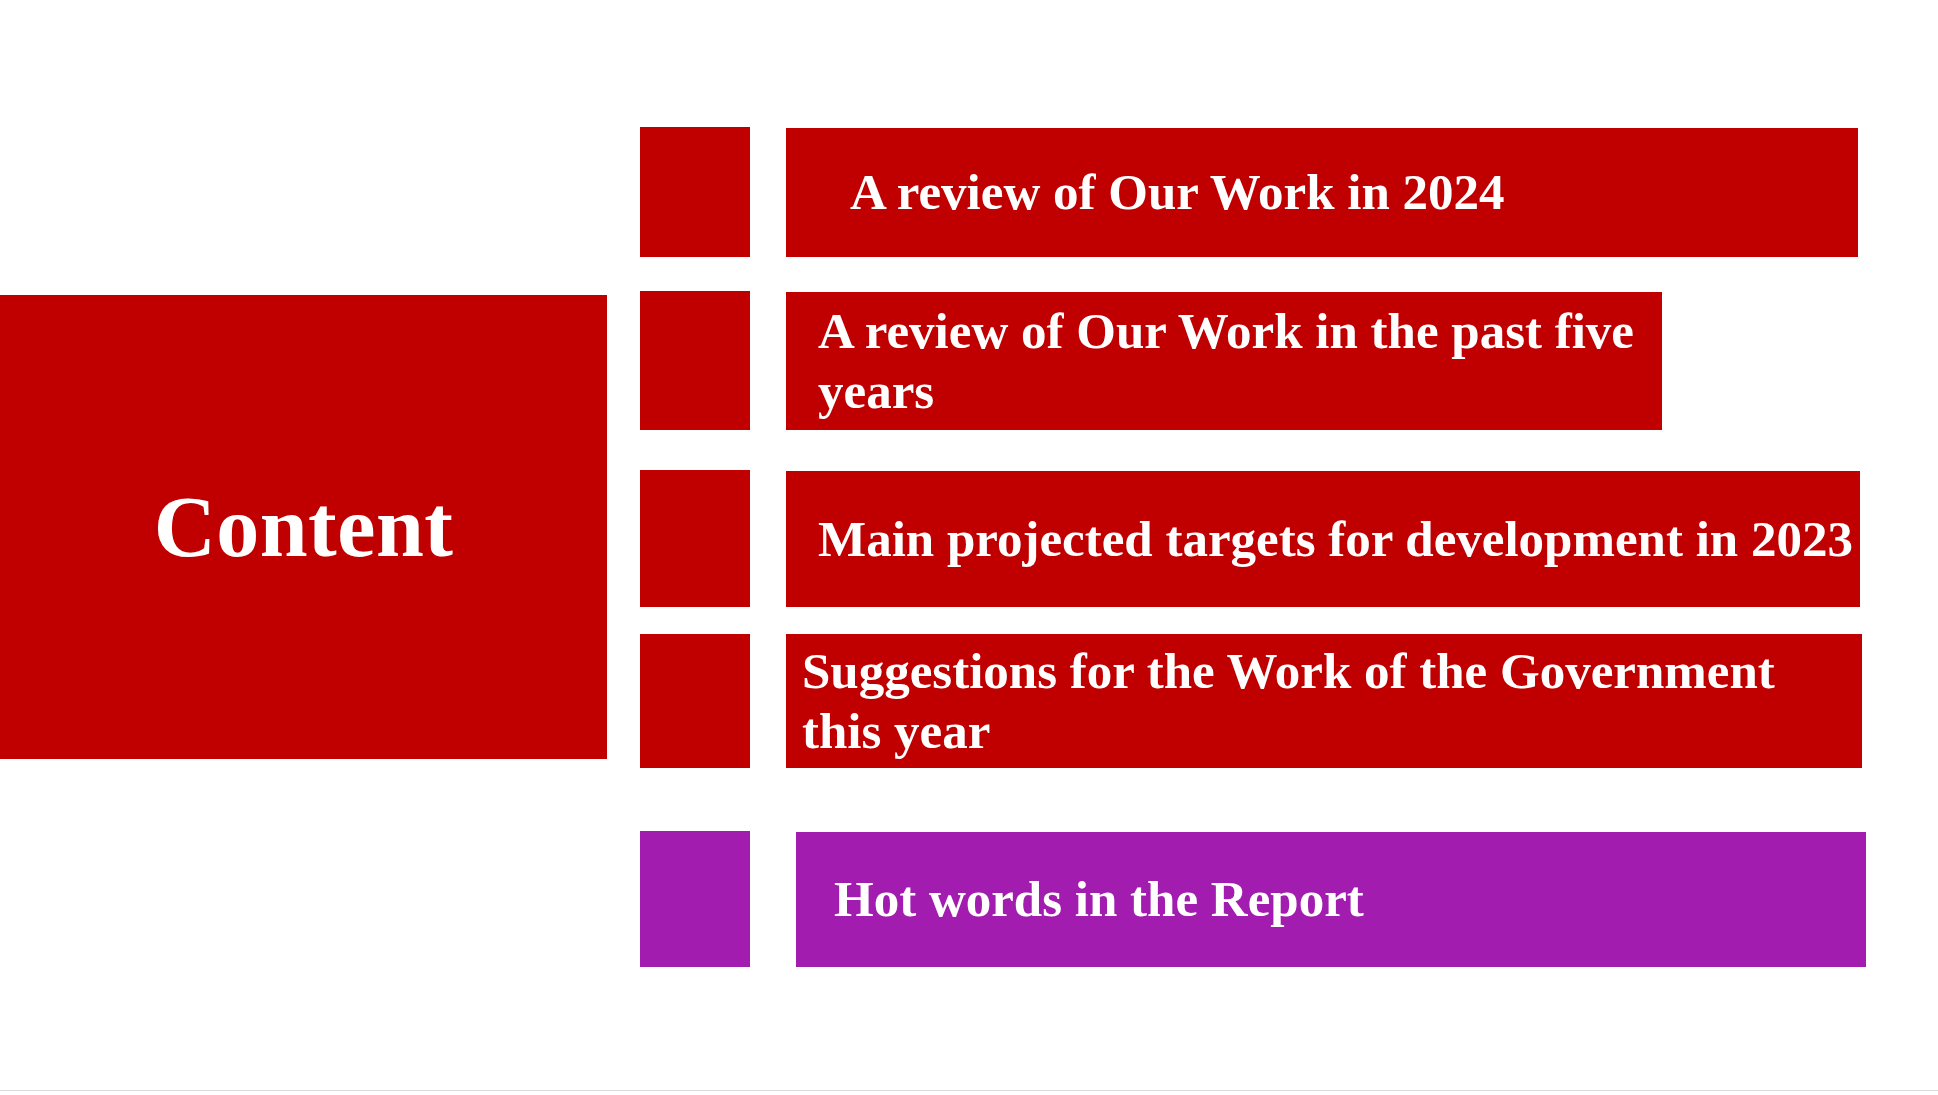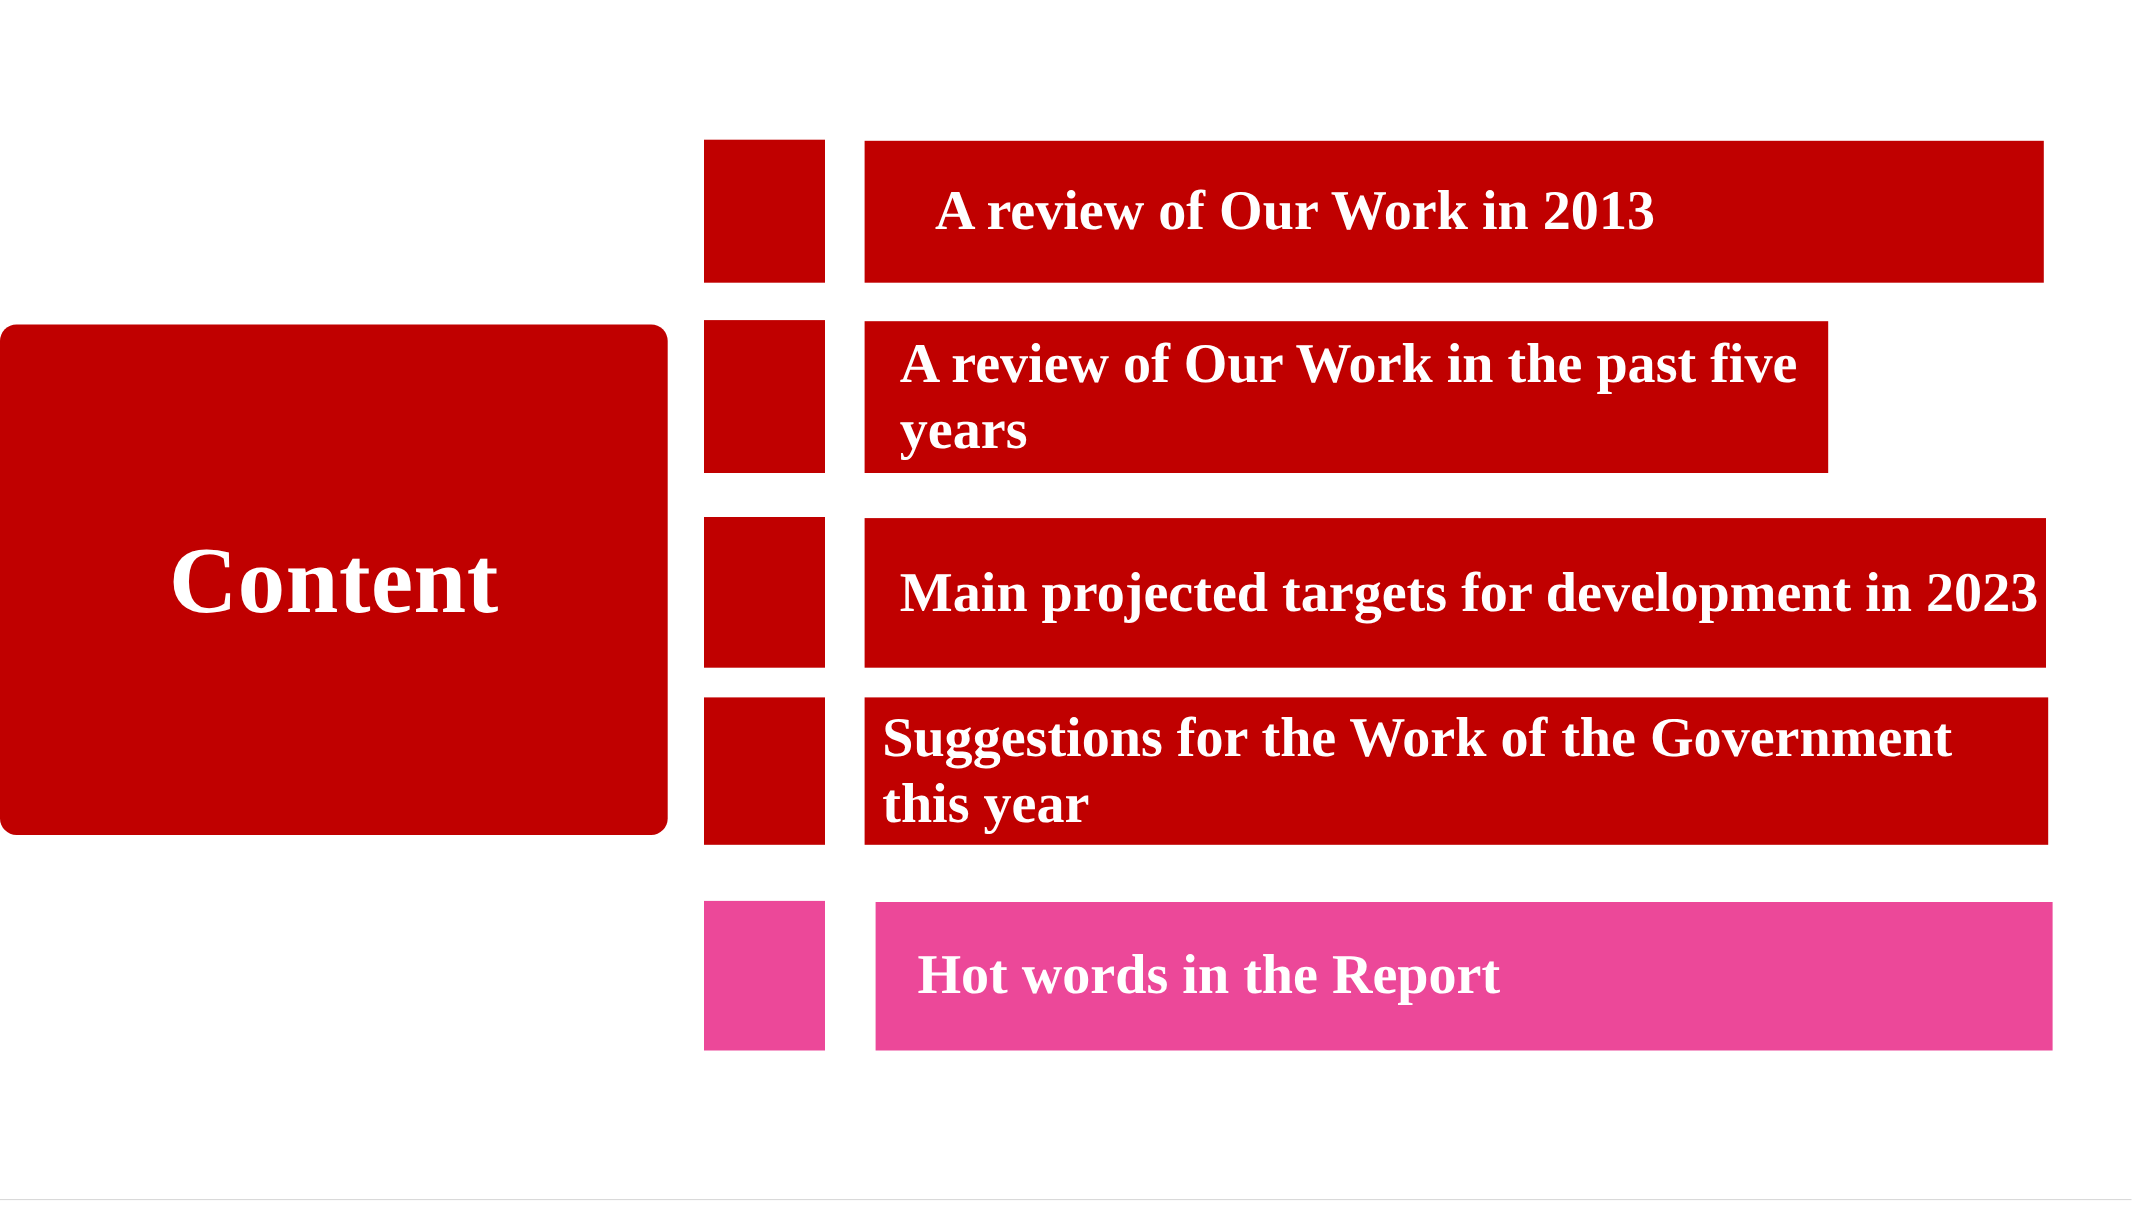--- a/index.html
+++ b/index.html
@@ -24,21 +24,20 @@
   .content-panel {
     position: absolute;
     left: 0px;
     top: 295px;
     width: 607px;
     height: 464px;
     background: #c00000;
     display: flex;
     align-items: center;
     justify-content: center;
-    border-radius: 15px;
   }
   .content-panel-label {
     color: #ffffff;
     font-size: 86px;
     font-weight: bold;
     letter-spacing: 0.5px;
     line-height: 1;
     white-space: nowrap;
   }
 
@@ -63,21 +62,22 @@
     color: #ffffff;
     font-size: 51px;
     font-weight: bold;
     line-height: 1.18;
     white-space: pre-wrap;
   }
 
   
   .accent .row-marker,
   .accent .row-bar {
-    background: #ec4899;
+    background: #a21caf;
+    margin-top: 12px;
   }
 
   
   #row-1 .row-marker { top: 127px; height: 130px; }
   #row-1 .row-bar    { left: 786px; top: 128px; width: 1072px; height: 129px; }
   #row-1 .row-bar-label { padding-left: 64px; }
 
   #row-2 .row-marker { top: 291px; height: 139px; }
   #row-2 .row-bar    { left: 786px; top: 292px; width: 876px; height: 138px; }
   #row-2 .row-bar-label { padding-left: 32px; }
@@ -109,21 +109,21 @@
 
 <div id="slide">
 
   <div class="content-panel">
     <span class="content-panel-label">Content</span>
   </div>
 
   <div class="list-row" id="row-1">
     <div class="row-marker"></div>
     <div class="row-bar">
-      <span class="row-bar-label">A review of Our Work in 2013</span>
+      <span class="row-bar-label">A review of Our Work in 2024</span>
     </div>
   </div>
 
   <div class="list-row" id="row-2">
     <div class="row-marker"></div>
     <div class="row-bar">
       <span class="row-bar-label">A review of Our Work in the past five years</span>
     </div>
   </div>
 

